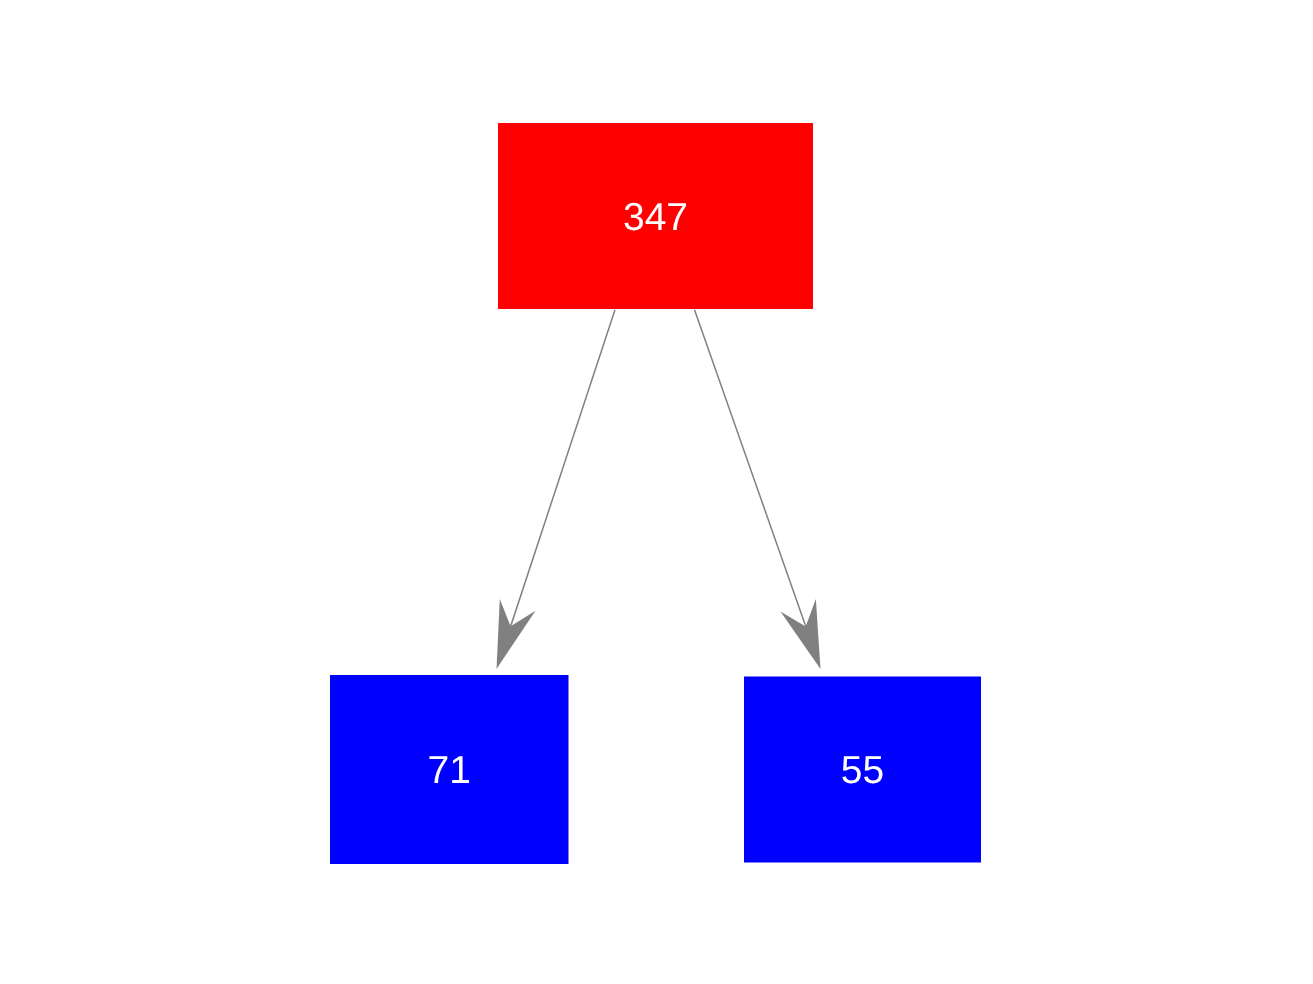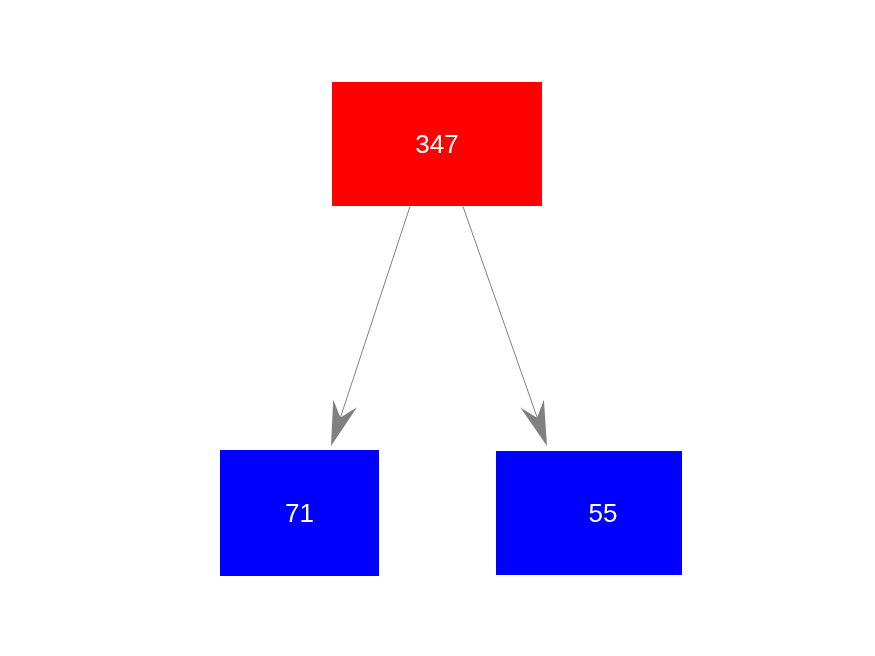--- a/index.html
+++ b/index.html
@@ -51,21 +51,20 @@
     width: 159px;
     height: 126px;
     background: #0000ff;
   }
   .node-right {
     left: 496px;
     top: 451px;
     width: 158px;
     height: 124px;
     background: #0000ff;
-    padding-left: 28px;
   }
   .edge-line {
     stroke: #808080;
     stroke-width: 1;
     fill: none;
   }
   .edge-arrowhead {
     fill: #808080;
     stroke: none;
   }

